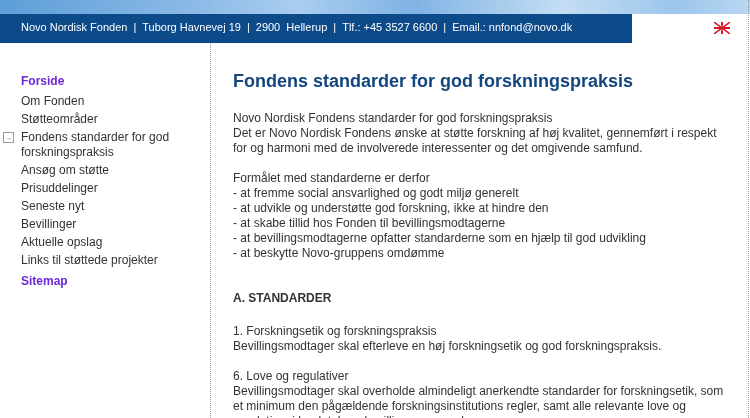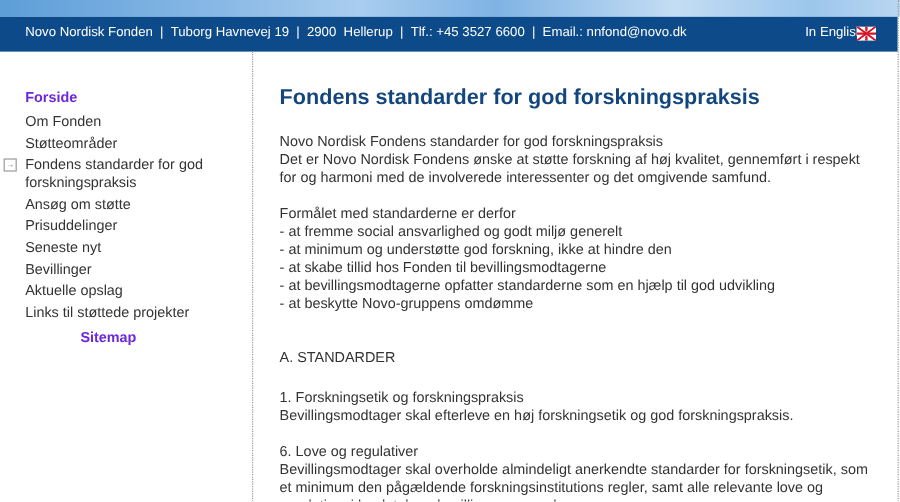--- a/index.html
+++ b/index.html
@@ -5,21 +5,21 @@
   html, body { margin: 0; padding: 0; }
   body {
     width: 750px; height: 418px; overflow: hidden; background: #ffffff;
     font-family: "Liberation Sans", sans-serif; color: #333333; position: relative;
   }
   .sky {
     position: absolute; left: 0; top: 0; width: 750px; height: 14px;
     background: linear-gradient(90deg, #5d9ed8 0%, #8ab9e6 25%, #a9cdef 40%, #7fb3e4 55%, #c4ddf3 75%, #9cc6ec 90%, #b9d6f1 100%);
   }
   .topbar {
-    position: absolute; left: 0; top: 14px; width: 748px; height: 29px;
+    position: absolute; left: 0; top: 14px; width: 632px; height: 29px;
     background: #0d4a8a; color: #ffffff; font-size: 11px;
   }
   .topbar .contact { position: absolute; left: 21px; top: 7px; white-space: pre; }
   .topbar .sep { margin: 0 6px; }
   .topbar .lang { position: absolute; left: 671px; top: 7px; color: #ffffff; text-decoration: none; text-align: right; }
   .flag { position: absolute; left: 714px; top: 8px; width: 16px; height: 12px; }
   .right-border {
     position: absolute; left: 748px; top: 0; width: 0; height: 418px;
     border-left: 1px dotted #999;
   }
@@ -28,26 +28,26 @@
     border-left: 1px dotted #9a9a9a;
   }
   .sidebar { position: absolute; left: 21px; top: 74px; width: 185px; font-size: 12px; }
   .nav-head { font-weight: bold; color: #6d28d9; display: block; margin-bottom: 6px; text-decoration: none; }
   .nav-item { display: block; color: #333; line-height: 15px; margin-bottom: 3px; text-decoration: none; position: relative; }
   .nav-item.active { }
   .arrow-icon {
     position: absolute; left: -18px; top: 2px; width: 9px; height: 9px;
     border: 1px solid #9a9a9a; font-size: 7px; line-height: 9px; text-align: center; color: #7a7a7a;
   }
-  .sitemap { margin-top: 6px; margin-left: 46px; }
+  .sitemap { margin-top: 6px; }
   .main { position: absolute; left: 233px; top: 70px; width: 500px; font-size: 12px; line-height: 15px; color: #333; }
   .main h1 { font-size: 18px; color: #13467e; margin: 0 0 19px 0; font-weight: bold; line-height: 22px; }
   .main p { margin: 0 0 15px 0; }
   .main .b { font-weight: normal; display: block; }
-  .main .section { font-weight: normal; margin: 30px 0 18px 0; }
+  .main .section { font-weight: bold; margin: 30px 0 18px 0; }
 </style>
 </head>
 <body>
 
 <div class="sky"></div>
 
 <div class="topbar">
   <div class="contact"><span>Novo Nordisk Fonden</span><span class="sep">|</span><span>Tuborg Havnevej 19</span><span class="sep">|</span><span>2900  Hellerup</span><span class="sep">|</span><span>Tlf.: +45 3527 6600</span><span class="sep">|</span><span>Email.: nnfond@novo.dk</span></div>
   <a class="lang" href="#">In English</a>
   <svg class="flag" viewBox="0 0 16 12">
@@ -77,21 +77,21 @@
 
 <main class="main">
   <h1>Fondens standarder for god forskningspraksis</h1>
   <p>
     <span class="b">Novo Nordisk Fondens standarder for god forskningspraksis</span>
     <span>Det er Novo Nordisk Fondens ønske at støtte forskning af høj kvalitet, gennemført i respekt for og harmoni med de involverede interessenter og det omgivende samfund.</span>
   </p>
   <p style="margin-bottom:0">
     <span style="display:block">Formålet med standarderne er derfor</span>
     <span style="display:block">- at fremme social ansvarlighed og godt miljø generelt</span>
-    <span style="display:block">- at minimum og understøtte god forskning, ikke at hindre den</span>
+    <span style="display:block">- at udvikle og understøtte god forskning, ikke at hindre den</span>
     <span style="display:block">- at skabe tillid hos Fonden til bevillingsmodtagerne</span>
     <span style="display:block">- at bevillingsmodtagerne opfatter standarderne som en hjælp til god udvikling</span>
     <span style="display:block">- at beskytte Novo-gruppens omdømme</span>
   </p>
   <div class="section">A. STANDARDER</div>
   <p>
     <span class="b">1. Forskningsetik og forskningspraksis</span>
     <span>Bevillingsmodtager skal efterleve en høj forskningsetik og god forskningspraksis.</span>
   </p>
   <p>

